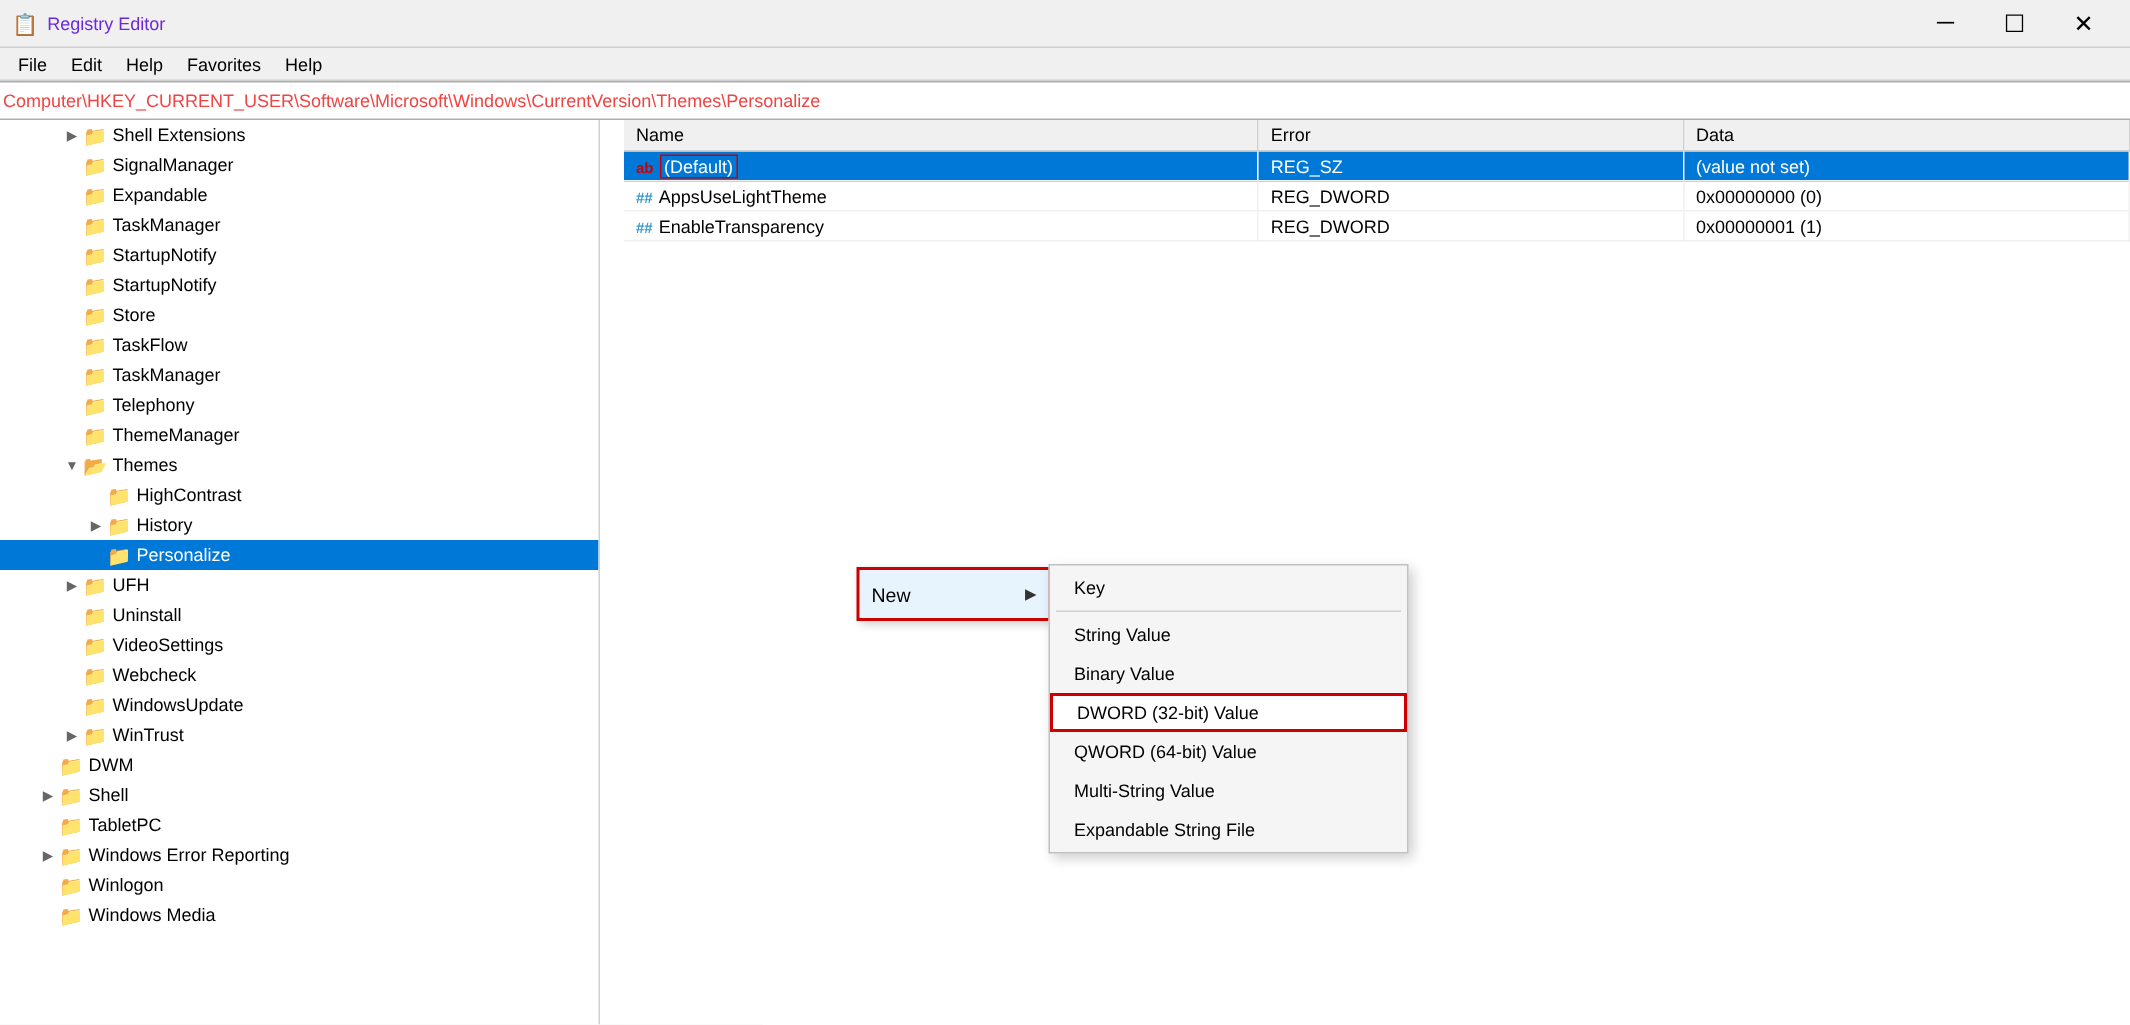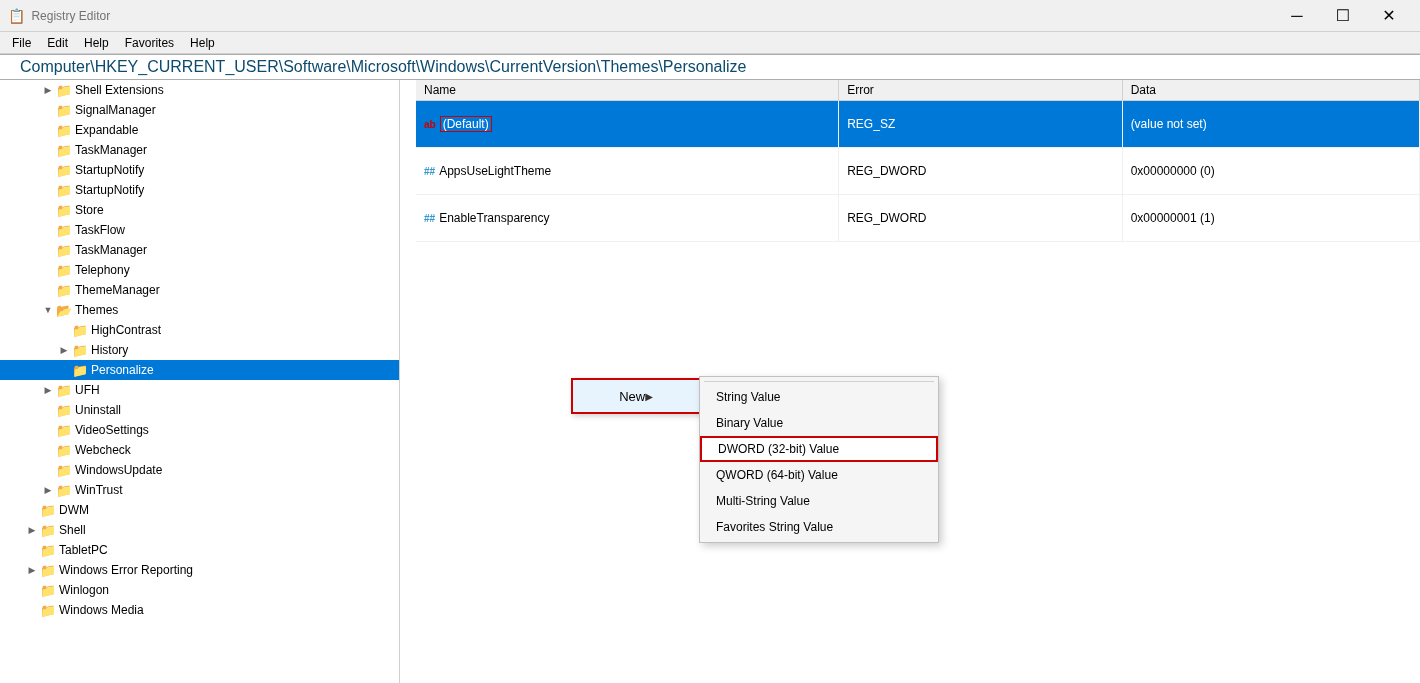--- a/index.html
+++ b/index.html
@@ -5,42 +5,42 @@
     * { margin: 0; padding: 0; box-sizing: border-box; }
     body { font-family: 'Segoe UI', Arial, sans-serif; font-size: 12px; background: #f0f0f0; user-select: none; overflow: hidden; }
 
     
     .title-bar {
       display: flex; align-items: center; justify-content: space-between;
       background: #f0f0f0; height: 32px; padding: 0 8px;
       border-bottom: 1px solid #d0d0d0;
     }
     .title-bar-left { display: flex; align-items: center; gap: 6px; }
-    .title-bar-title { font-size: 12px; color: #737373; }
+    .title-bar-title { font-size: 12px; color: #6d28d9; }
     .title-bar-controls { display: flex; gap: 0; }
     .title-btn {
       width: 46px; height: 32px; border: none; background: transparent;
       cursor: pointer; font-size: 16px; display: flex; align-items: center; justify-content: center;
     }
 
     
     .menu-bar {
       display: flex; align-items: center; height: 22px;
       background: #f0f0f0; padding: 0 4px;
       border-bottom: 1px solid #d0d0d0;
     }
     .menu-item {
       padding: 2px 8px; cursor: pointer; font-size: 12px;
     }
 
     
     .address-bar {
       display: flex; align-items: center; height: 26px;
       background: #fff; border-bottom: 1px solid #adadad;
-      padding: 0 20px; font-size: 16px; color: #0c4a6e;
+      padding: 0 2px; font-size: 12px; color: #ef4444;
       border-top: 1px solid #adadad;
     }
 
     
     .main {
       display: flex; height: calc(683px - 32px - 22px - 26px);
       background: #fff;
     }
 
     
@@ -76,37 +76,37 @@
     }
     .registry-table {
       width: 100%; border-collapse: collapse; font-size: 12px;
     }
     .registry-table th {
       background: #f0f0f0; border-bottom: 1px solid #d0d0d0;
       padding: 3px 8px; text-align: left; font-weight: normal;
       border-right: 1px solid #d0d0d0; position: sticky; top: 0;
     }
     .registry-table td {
-      padding: 16px 8px; border-bottom: 1px solid #f0f0f0;
+      padding: 2px 8px; border-bottom: 1px solid #f0f0f0;
       border-right: 1px solid #f0f0f0; height: 20px;
     }
     .registry-table tr.selected td { background: #0078d7; color: #fff; }
 
     
     .context-menu-overlay {
       position: absolute; top: 0; left: 0; width: 100%; height: 100%;
       z-index: 100;
     }
     .new-button {
       position: absolute;
       top: 298px; left: 155px;
       width: 130px; height: 26px;
       background: #e8f4fd;
       border: 2px solid #cc0000;
-      display: flex; align-items: center; justify-content: center;
+      display: flex; align-items: center; justify-content: space-between;
       padding: 16px 8px; font-size: 13px; cursor: pointer;
       box-shadow: 2px 2px 6px rgba(0,0,0,0.2);
       z-index: 101;
     }
     .new-button .arrow { font-size: 10px; color: #333; }
 
     .submenu {
       position: absolute;
       top: 296px; left: 283px;
       width: 240px;
@@ -324,24 +324,25 @@
     </table>
 
     <div class="context-menu-overlay">
 
       <div class="new-button">
         <span>New</span>
         <span class="arrow">▶</span>
       </div>
 
       <div class="submenu" id="submenu">
+      <div class="submenu-item">Key</div>
           <hr style="border-top: 1px solid rgb(208, 208, 208); border-right: none; border-bottom: none; border-left: none; border-image: initial; margin: 2px 4px;">
           <div class="submenu-item">String Value</div>
           <div class="submenu-item">Binary Value</div>
           <div class="submenu-item highlighted">DWORD (32-bit) Value</div>
           <div class="submenu-item">QWORD (64-bit) Value</div>
           <div class="submenu-item">Multi-String Value</div>
-          <div class="submenu-item">Favorites String Value</div>
+          <div class="submenu-item">Expandable String File</div>
         </div>
     </div>
   </div>
 
 </div>
 
 </body></html>

